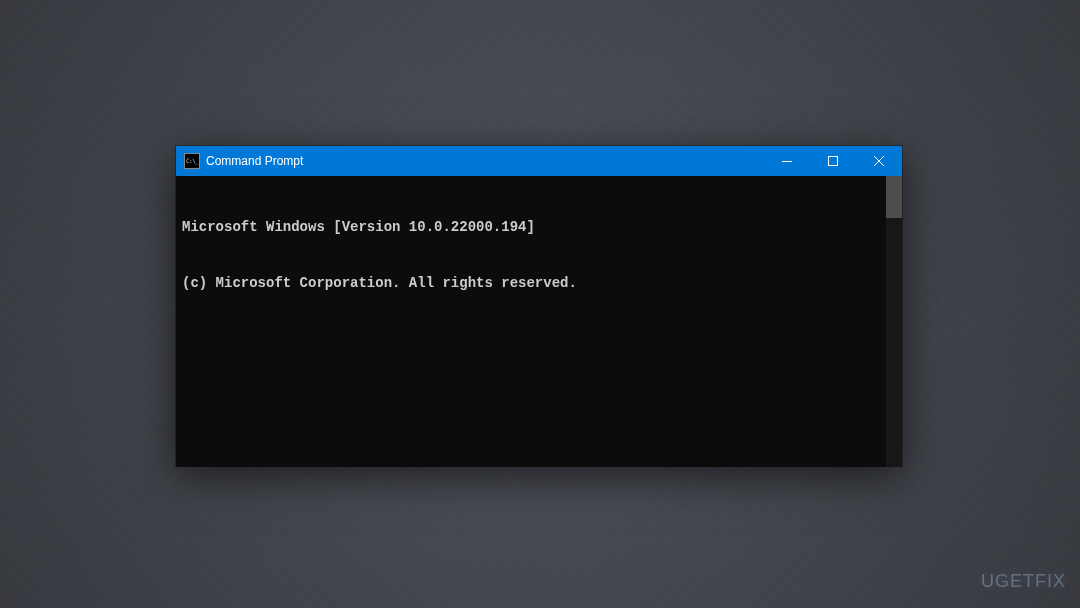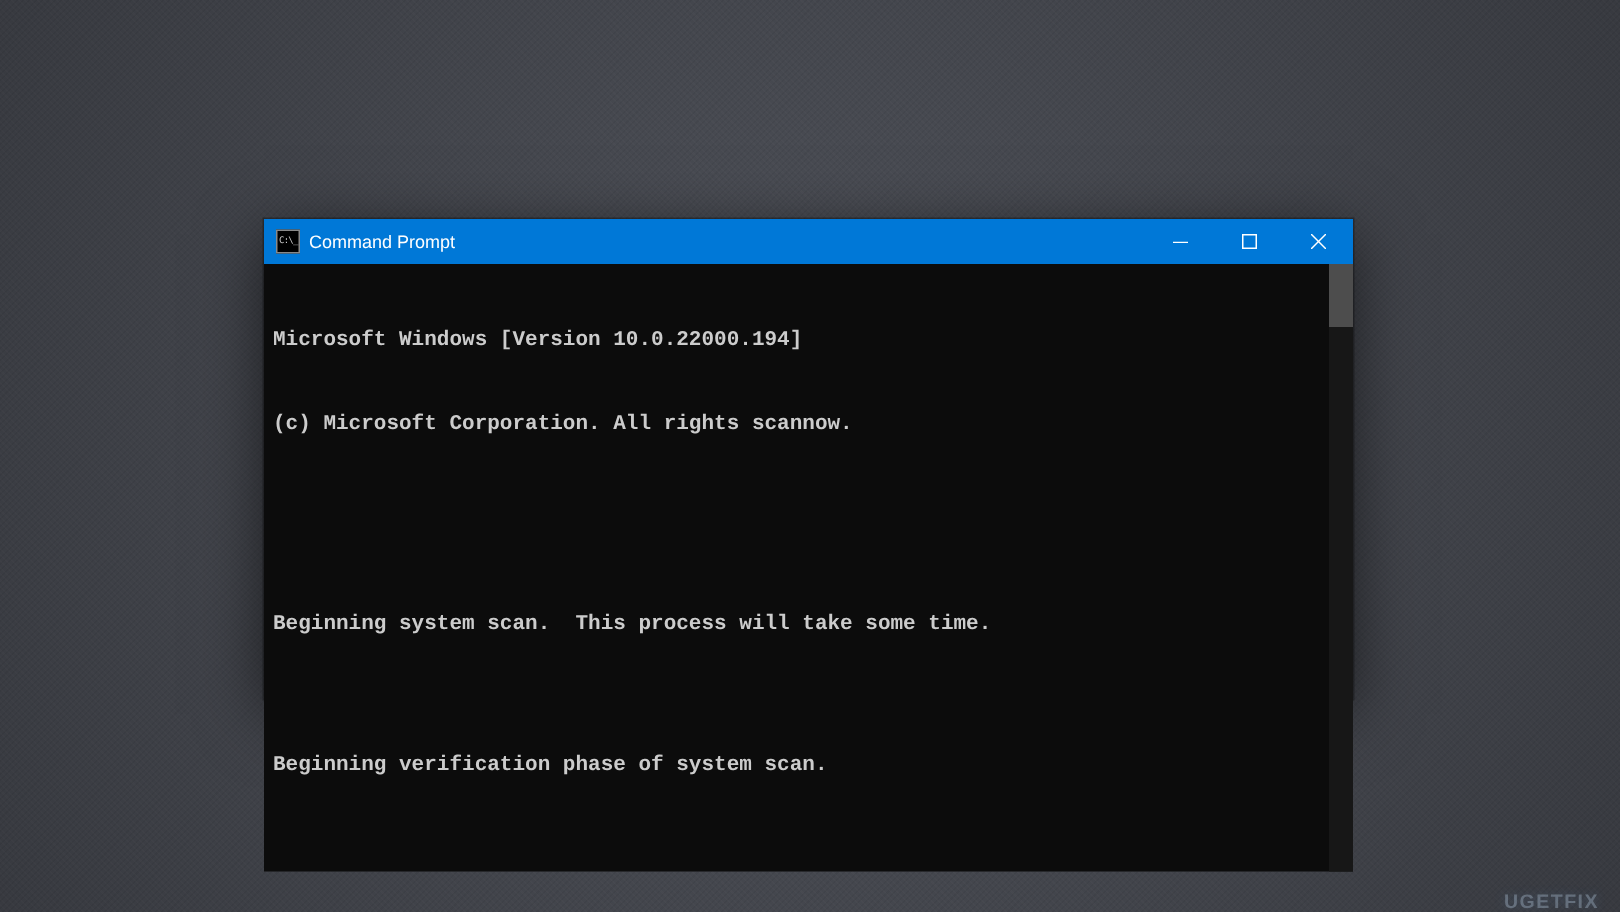--- a/index.html
+++ b/index.html
@@ -111,24 +111,24 @@
       position: absolute;
       top: 0;
       left: 0;
       right: 0;
       height: 42px;
       background: #4d4d4d;
     }
     .watermark {
       position: absolute;
       right: 14px;
-      bottom: 0;
+      bottom: 16px;
       font-family: Arial, sans-serif;
-      font-size: 13px;
-      font-weight: 700;
+      font-size: 18px;
+      font-weight: 400;
       letter-spacing: 1px;
       color: rgba(180, 200, 220, 0.35);
       text-shadow: 0 0 8px rgba(120,180,255,0.2);
     }
   </style>
 </head>
 <body>
 
 <div class="window">
   <div class="titlebar">
@@ -150,26 +150,24 @@
     <div class="win-button">
       <svg viewBox="0 0 10 10">
         <line x1="0" y1="0" x2="10" y2="10" stroke="currentColor" stroke-width="1"></line>
         <line x1="10" y1="0" x2="0" y2="10" stroke="currentColor" stroke-width="1"></line>
       </svg>
     </div>
   </div>
   <div class="terminal-body">
     <div class="terminal-content">
       <span class="line">Microsoft Windows [Version 10.0.22000.194]</span>
-      <span class="line">(c) Microsoft Corporation. All rights scannow.</span>
+      <span class="line">(c) Microsoft Corporation. All rights reserved.</span>
       <span class="line"></span>
       <span class="line"></span>
-      <span class="line">Beginning system scan.  This process will take some time.</span>
       <span class="line"></span>
-      <span class="line">Beginning verification phase of system scan.</span>
       
     </div>
     <div class="scrollbar">
       <div class="scrollbar-thumb"></div>
     </div>
   </div>
 </div>
 
 <div class="watermark">
   <span>UGETFIX</span>

